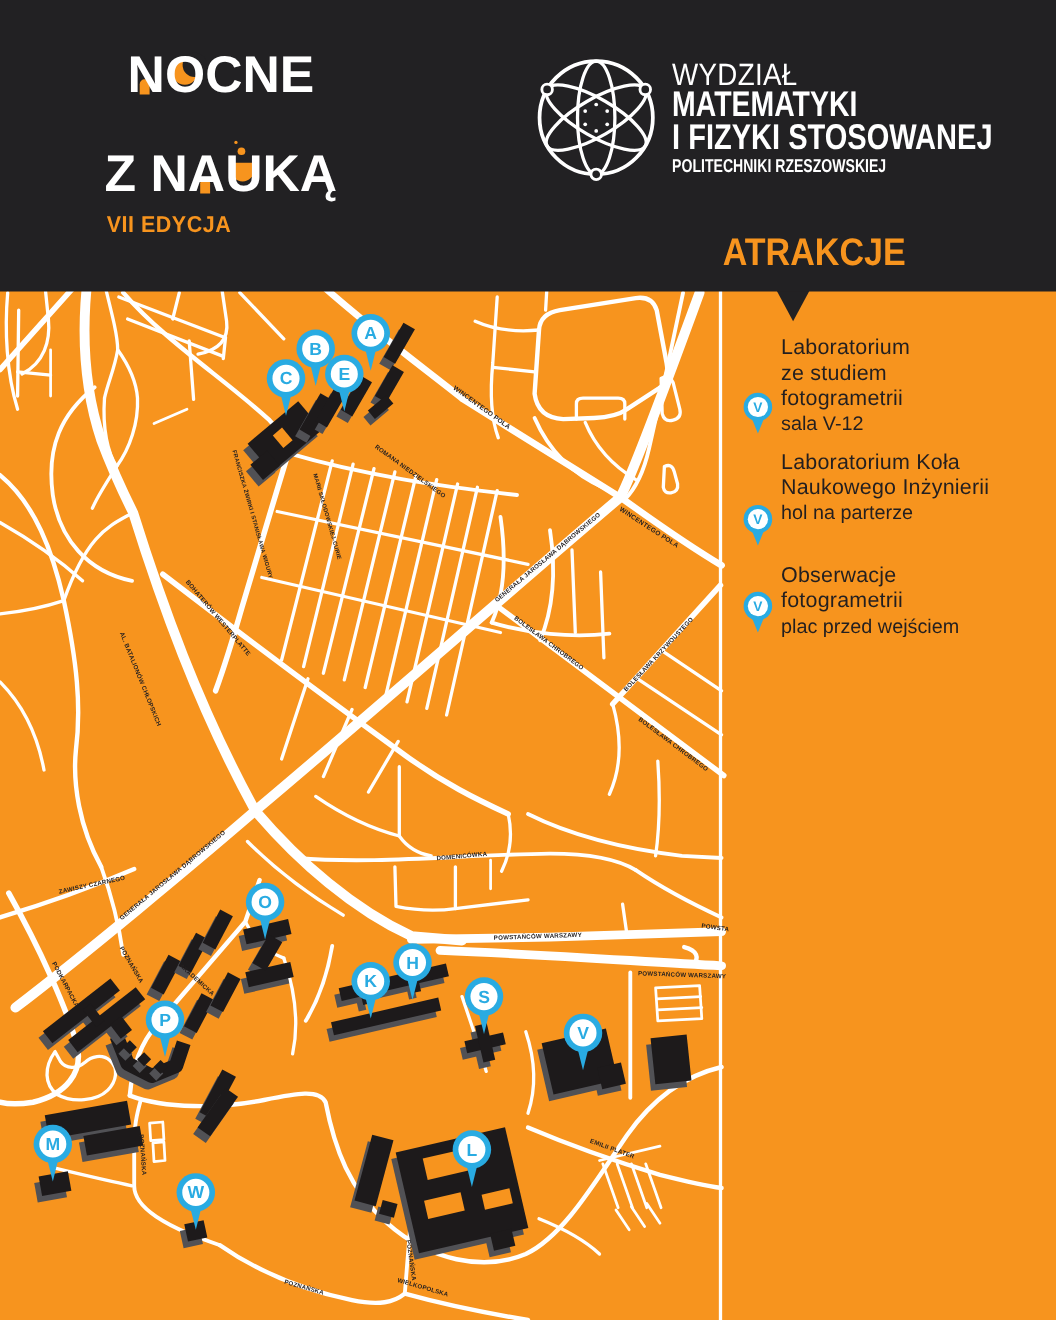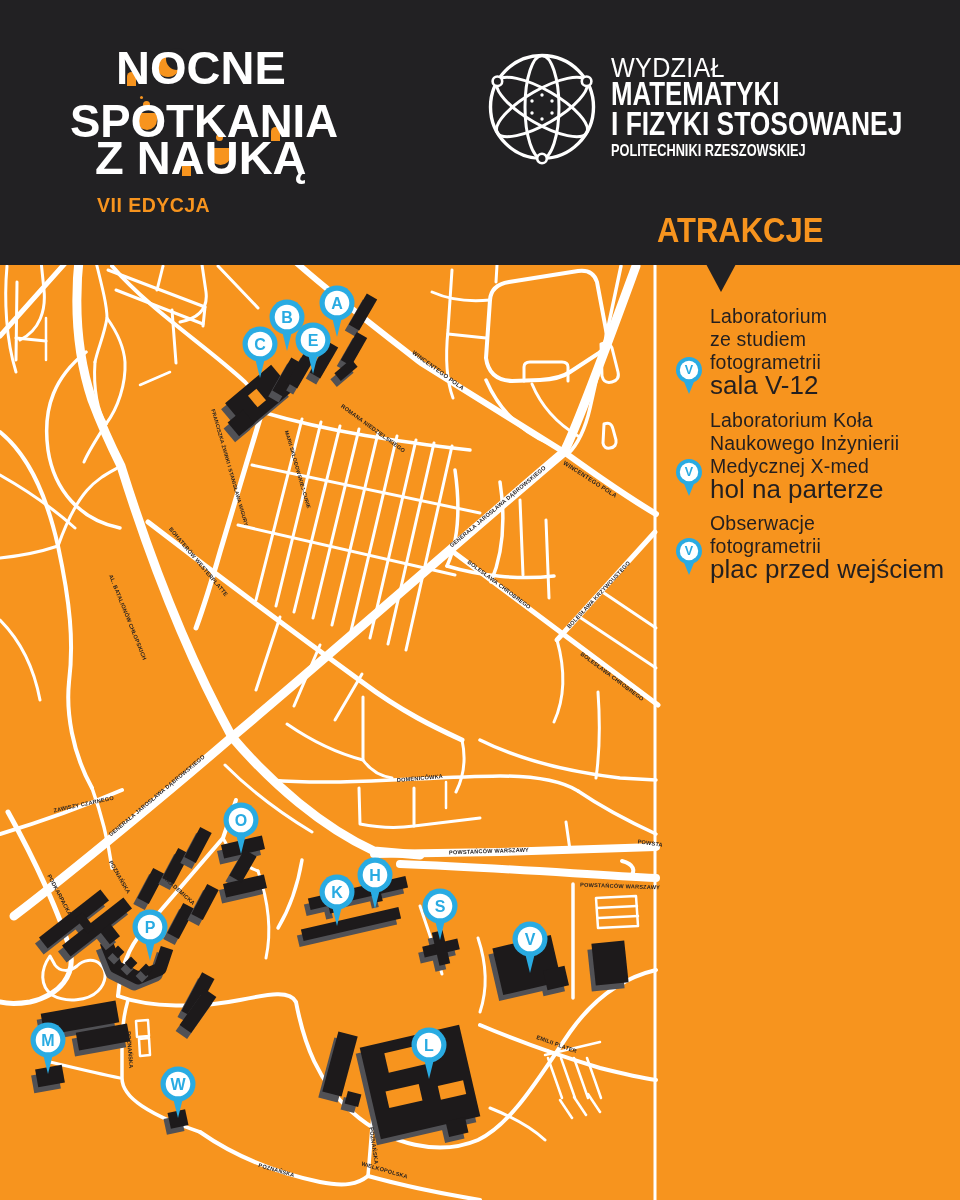--- a/index.html
+++ b/index.html
@@ -21,21 +21,21 @@
 .flask2::after{content:"";position:absolute;z-index:-1;left:11px;top:0px;width:7px;height:7px;background:#F7941E;border-radius:50%;box-shadow:-5px -8px 0 -2px #F7941E}
 #w1{position:absolute;left:611px;top:52px;font-size:28px;letter-spacing:0.3px;transform:scaleX(.9);transform-origin:left}
 #w2{position:absolute;left:611px;top:76px;font-size:32.5px;font-weight:bold;letter-spacing:0;transform:scaleX(.795);transform-origin:left}
 #w3{position:absolute;left:611px;top:106px;font-size:32.5px;font-weight:bold;letter-spacing:0;transform:scaleX(.812);transform-origin:left}
 #w4{position:absolute;left:611px;top:141px;font-size:17px;font-weight:bold;letter-spacing:0;transform:scaleX(.752);transform-origin:left}
 #atr{position:absolute;left:657px;top:210px;font-size:35px;font-weight:bold;color:#F7941E;letter-spacing:0;transform:scaleX(.885);transform-origin:left}
 #tri{position:absolute;left:706px;top:264px;width:0;height:0;border-left:15px solid transparent;border-right:15px solid transparent;border-top:28px solid #222123}
 #legend{position:absolute;left:0;top:0;width:960px;height:1200px}
 .litem{position:absolute;left:710px;color:#231F20}
 .lb{font-weight:normal;font-size:19.5px;line-height:23px;letter-spacing:.2px}
-.ls{font-size:26px;line-height:23px}
+.ls{font-size:18px;line-height:23px}
 </style></head>
 <body>
 <svg id="map" width="960" height="1200" viewBox="0 0 960 1200">
 <rect width="960" height="1200" fill="#F7941E"></rect>
 <g stroke="#fff" fill="none" stroke-linecap="round" stroke-linejoin="round">
       <path d="M636,266 C618,315 578,425 564,452 C480,523 310,672 232,737 C180,782 72,872 14,916" stroke-width="9"></path>
       <path d="M80,250 C74,300 76,352 92,400 C104,432 113,450 121,466 C146,546 180,642 232,737" stroke-width="9"></path>
       <path d="M232,737 C272,784 322,827 374,851 L420,855" stroke-width="9"></path>
       <path d="M374,854 L500,852 L656,847" stroke-width="8"></path>
       <path d="M400,864 C500,868 580,874 656,878" stroke-width="8"></path>
@@ -341,21 +341,20 @@
     </g>
     <g transform="translate(429,1045)">
       <path d="M-6.5,8 L0,34 L6.5,8 Z" fill="#29ABE2"></path>
       <circle r="17.5" fill="#29ABE2"></circle>
       <circle r="12.3" fill="#fff"></circle>
       <text y="5.5" text-anchor="middle" font-size="16" font-weight="bold" fill="#29ABE2">L</text>
     </g>
 </svg>
 <div id="header">
 <div id="t1"><span class="door">N</span><span class="moon">O</span>CNE</div>
-<div id="t2">SP<span class="flask">O</span>TKA<span class="door">N</span>IA</div>
 <div id="t3">Z N<span class="door">A</span><span class="flask2">U</span>KĄ</div>
 <div id="t4">VII EDYCJA</div>
 <svg width="116" height="116" viewBox="-58 -58 116 116" style="position:absolute;left:484px;top:49px">
 <g stroke="#fff" fill="none">
 <circle r="51.5" stroke-width="3.4"></circle>
 <ellipse rx="17" ry="51.5" stroke-width="3"></ellipse>
 <ellipse rx="17" ry="51.5" stroke-width="3" transform="rotate(60)"></ellipse>
 <ellipse rx="17" ry="51.5" stroke-width="3" transform="rotate(-60)"></ellipse>
 </g>
 <g fill="#222123" stroke="#fff" stroke-width="2.6">
@@ -402,20 +401,19 @@
 </svg>
 <div class="litem" style="top:305px">
 <div class="lb">Laboratorium</div>
       <div class="lb">ze studiem</div>
       <div class="lb">fotogrametrii</div>
 <div class="ls">sala V-12</div>
     </div>
 <div class="litem" style="top:409px">
 <div class="lb">Laboratorium Koła</div>
       <div class="lb">Naukowego Inżynierii</div>
-      <div class="lb">Medycznej X-med</div>
 <div class="ls">hol na parterze</div>
     </div>
 <div class="litem" style="top:512px">
 <div class="lb">Obserwacje</div>
       <div class="lb">fotogrametrii</div>
 <div class="ls">plac przed wejściem</div>
     </div>
 </div>
 </body></html>

